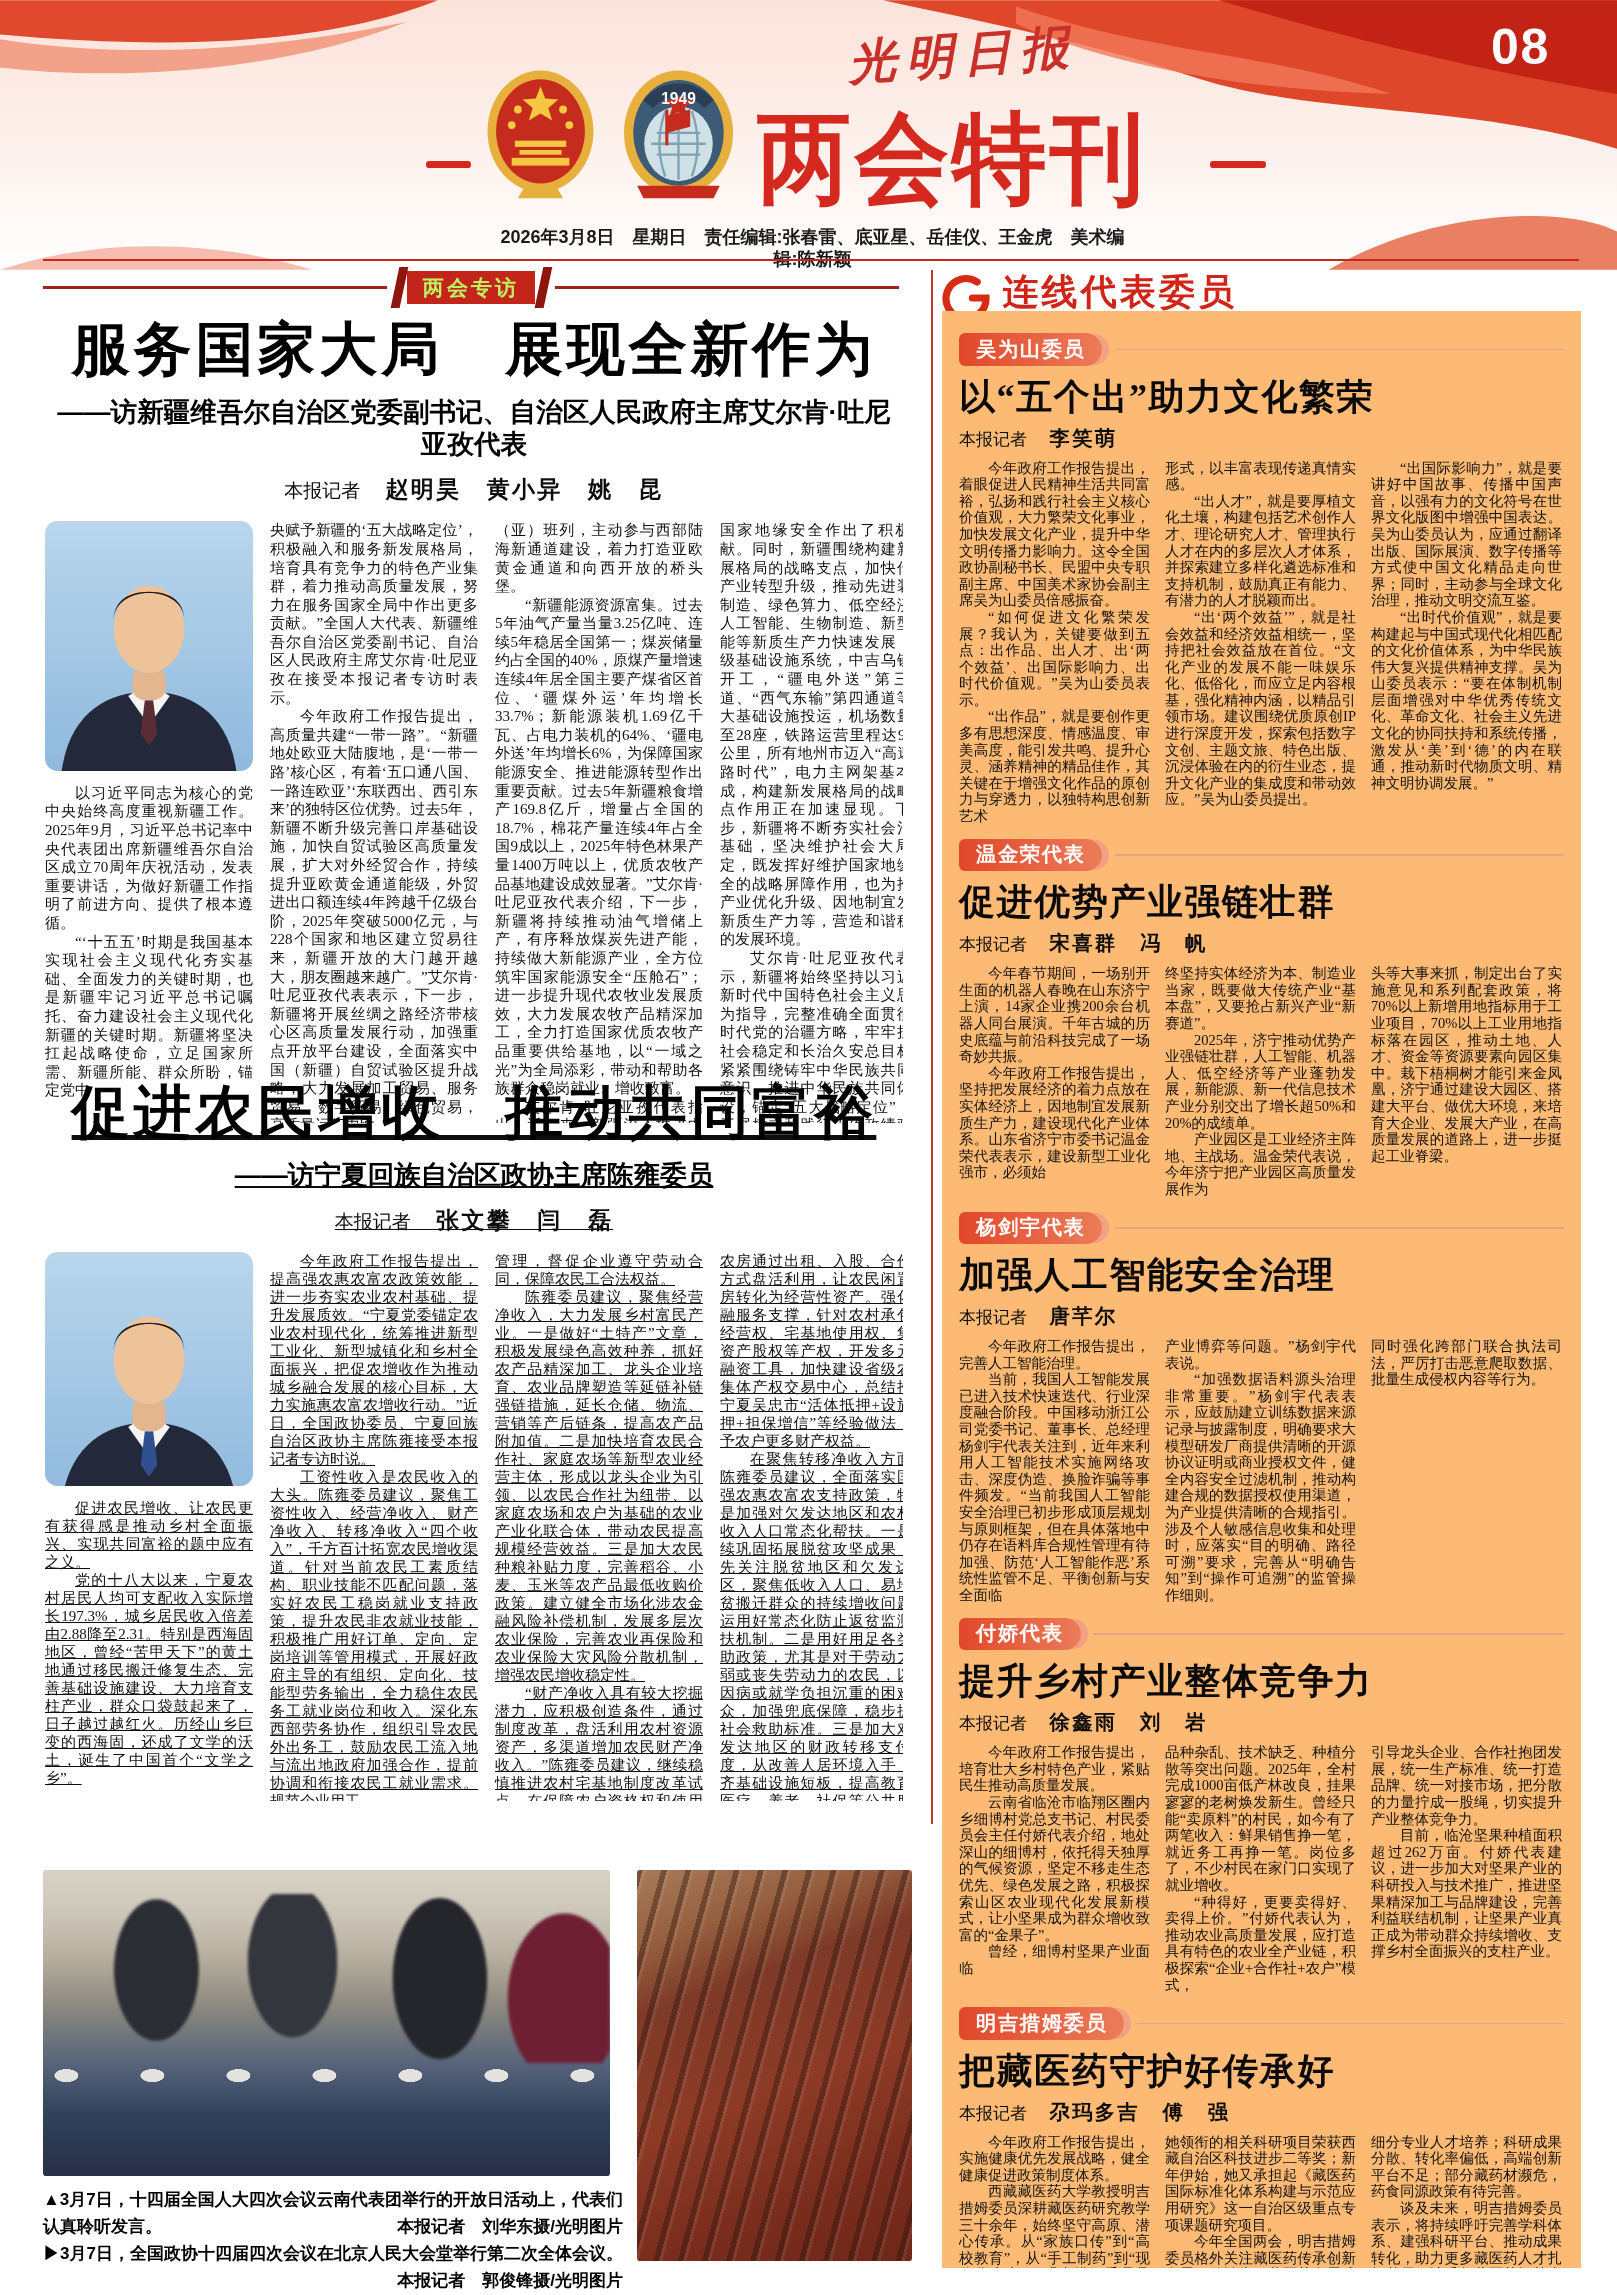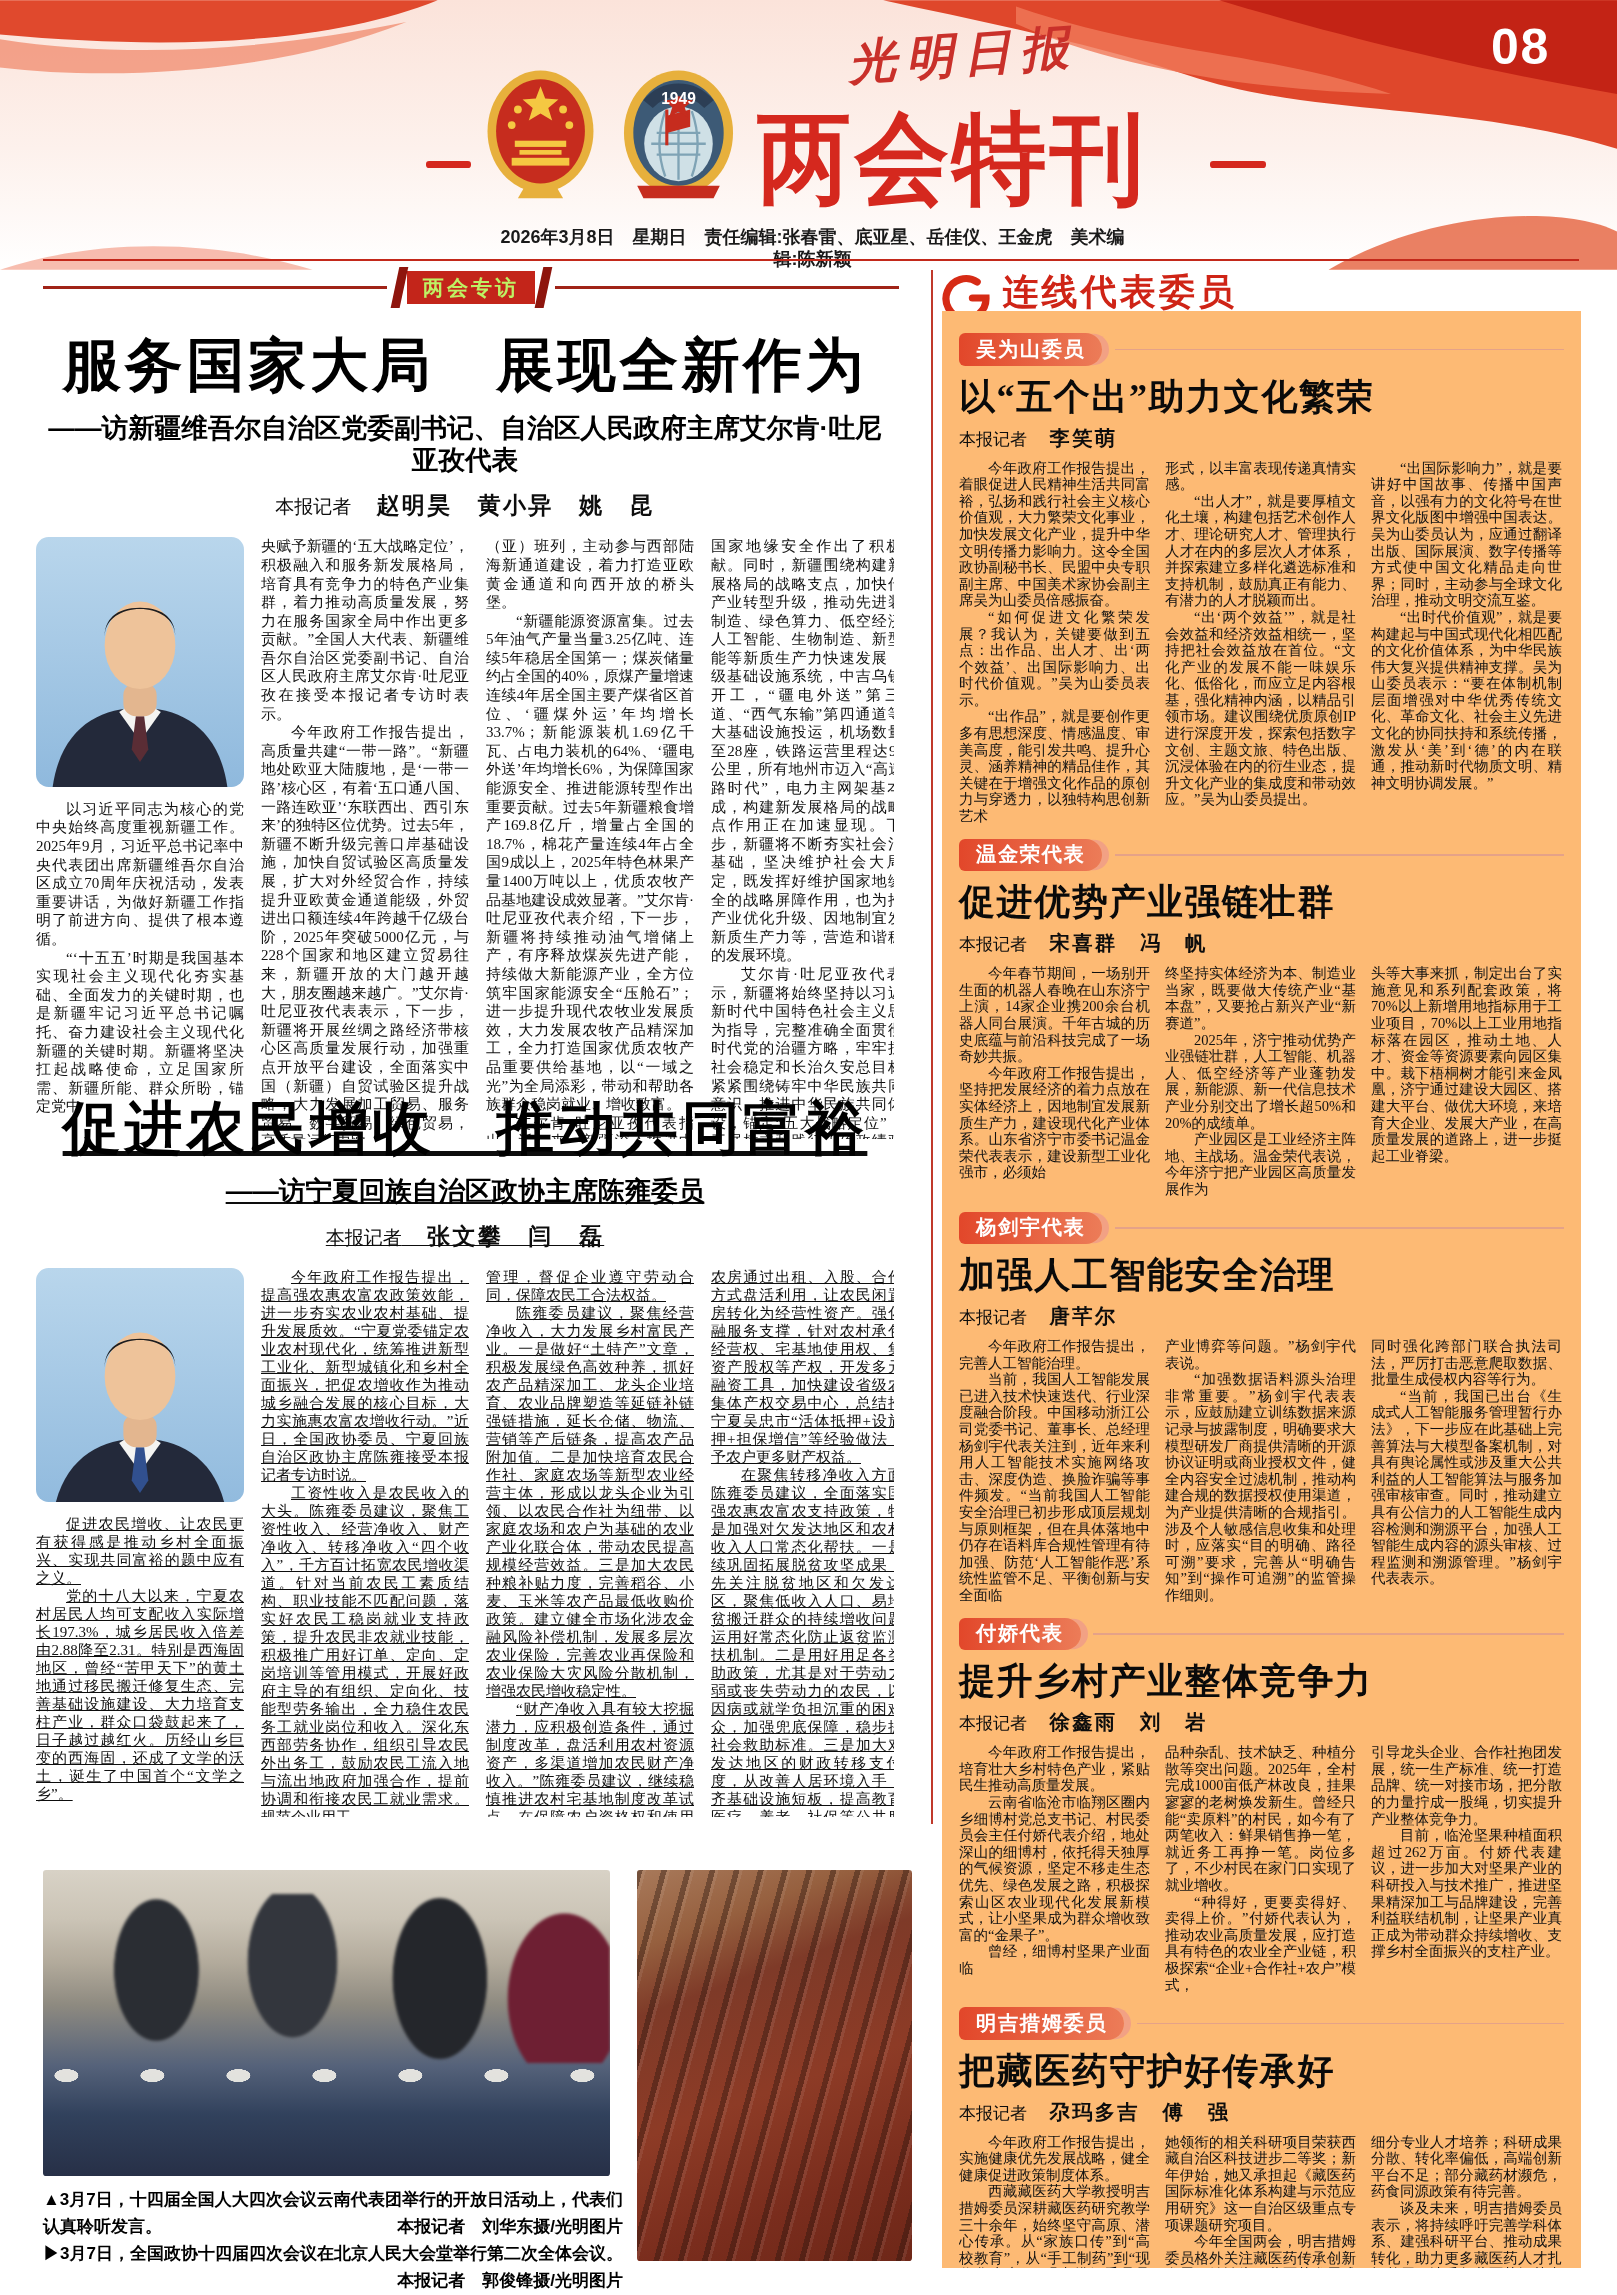--- a/index.html
+++ b/index.html
@@ -27,21 +27,21 @@
   .divider-v{position:absolute;left:931px;top:270px;width:2.3px;height:1554px;background:#c0392b;}
   
   .kicker{position:absolute;left:43px;top:271px;width:856px;height:33px;display:flex;align-items:center;}
   .kicker .kline{flex:1;height:2.3px;background:#a02317;}
   .kicker-label{position:relative;margin:0 20.3px;background:#c3251a;color:#bef264;
                 font:700 21px/1 "Liberation Sans",sans-serif;padding:5.5px 15.6px 6.3px;letter-spacing:3.1px;}
   .kicker-label::before,.kicker-label::after{content:"";position:absolute;top:-3.9px;bottom:-3.9px;width:8.6px;background:#8e150d;}
   .kicker-label::before{left:-12.5px;transform:skewX(-12deg);}
   .kicker-label::after{right:-12.5px;transform:skewX(-12deg);}
   
-  .art{position:absolute;left:36px;width:858px;margin-top:16px;}
+  .art{position:absolute;left:45px;width:858px;}
   .art h1{margin:0;text-align:center;font:900 58px/1.08 "Liberation Serif",serif;letter-spacing:3.9px;color:#000;}
   .art .sub{margin:15.6px 0 0;text-align:center;font:700 26.6px/1.2 "Liberation Sans",sans-serif;color:#000;}
   .byline{text-align:center;margin:0;}
   .art .byline{margin-top:17px;}
   .by-pre{font:400 19px/1 "Liberation Serif",serif;}
   .by-names{font:700 23px/1 "Liberation Serif",serif;letter-spacing:2.3px;}
   .cols{display:flex;gap:17px;overflow:hidden;}
   .art .cols{margin-top:20.3px;}
   .colm{width:208px;flex:0 0 auto;}
   .para{margin:0;font-size:15px;line-height:18.6px;text-align:justify;text-indent:2em;color:#111;}
@@ -306,21 +306,20 @@
           <div class="colm">
             <p class="para">今年政府工作报告提出，完善人工智能治理。</p>
             <p class="para">当前，我国人工智能发展已进入技术快速迭代、行业深度融合阶段。中国移动浙江公司党委书记、董事长、总经理杨剑宇代表关注到，近年来利用人工智能技术实施网络攻击、深度伪造、换脸诈骗等事件频发。“当前我国人工智能安全治理已初步形成顶层规划与原则框架，但在具体落地中仍存在语料库合规性管理有待加强、防范‘人工智能作恶’系统性监管不足、平衡创新与安全面临</p>
           </div>
           <div class="colm">
             <p class="para cont">产业博弈等问题。”杨剑宇代表说。</p>
             <p class="para">“加强数据语料源头治理非常重要。”杨剑宇代表表示，应鼓励建立训练数据来源记录与披露制度，明确要求大模型研发厂商提供清晰的开源协议证明或商业授权文件，健全内容安全过滤机制，推动构建合规的数据授权使用渠道，为产业提供清晰的合规指引。涉及个人敏感信息收集和处理时，应落实“目的明确、路径可溯”要求，完善从“明确告知”到“操作可追溯”的监管操作细则。</p>
           </div>
           <div class="colm">
             <p class="para cont">同时强化跨部门联合执法司法，严厉打击恶意爬取数据、批量生成侵权内容等行为。</p>
-            <p class="para">“当前，我国已出台《生成式人工智能服务管理暂行办法》，下一步应在此基础上完善算法与大模型备案机制，对具有舆论属性或涉及重大公共利益的人工智能算法与服务加强审核审查。同时，推动建立具有公信力的人工智能生成内容检测和溯源平台，加强人工智能生成内容的源头审核、过程监测和溯源管理。”杨剑宇代表表示。</p>
           </div>
         </div>
     </section>
     <section class="rart">
       <div class="badge-row">
           <span class="badge">付娇代表</span>
           <span class="badge-line"></span>
         </div>
       <h2 class="rtitle">提升乡村产业整体竞争力</h2>
       <p class="byline rbyline"><span class="by-pre">本报记者</span><span class="by-names">　徐鑫雨　刘　岩</span></p>

